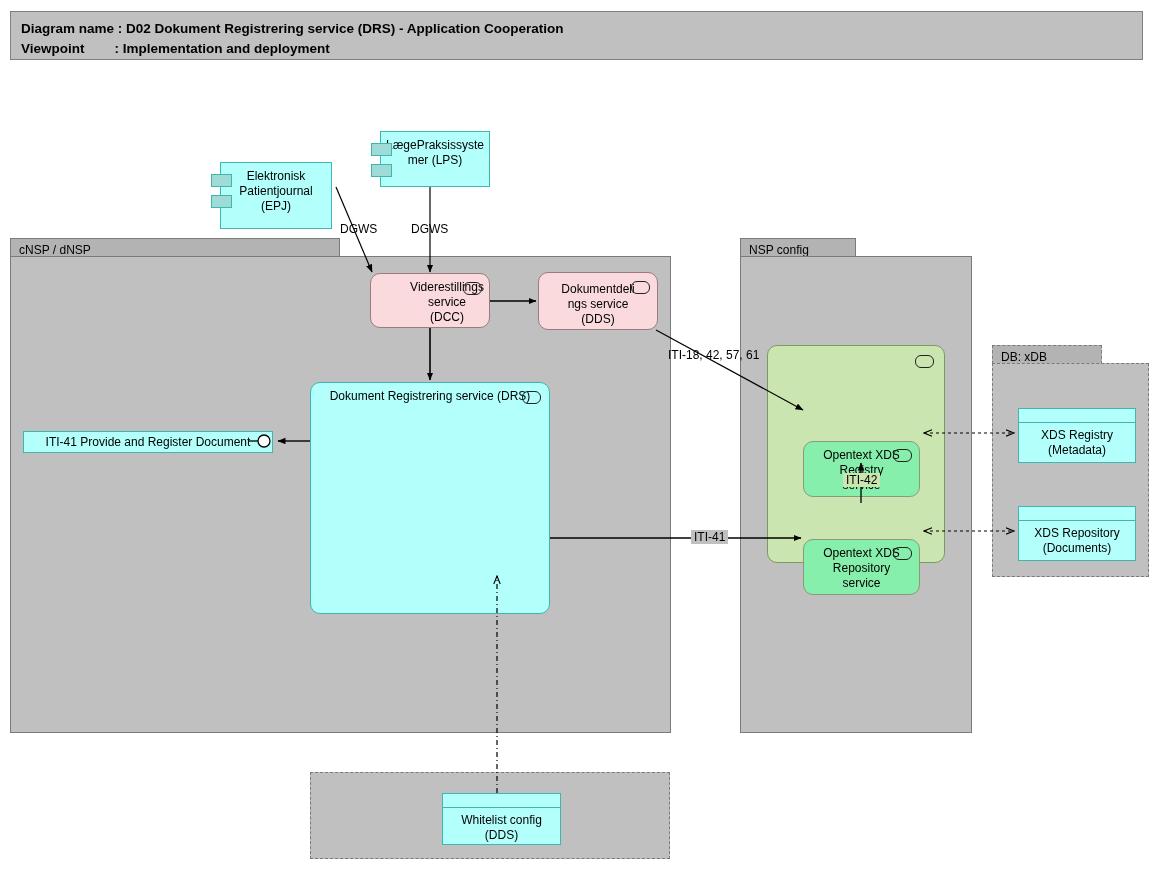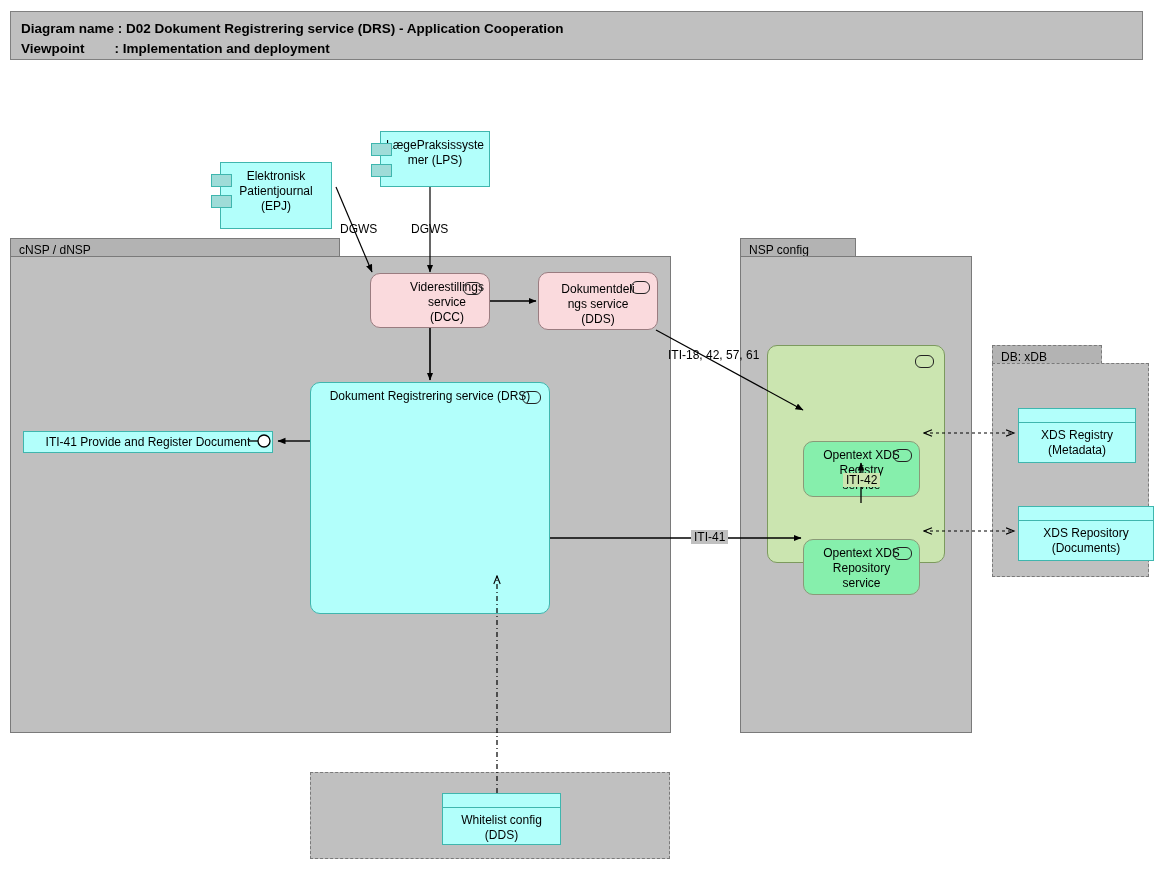--- a/index.html
+++ b/index.html
@@ -242,21 +242,21 @@
 Repository
 service</span>
   </div>
 
   <div class="node artifact" style="left:1018px; top:408px; width:118px; height:55px;">
     <span class="strip"></span>
     <span class="label">XDS Registry
 (Metadata)</span>
   </div>
 
-  <div class="node artifact" style="left:1018px; top:506px; width:136px; height:55px;">
+  <div class="node artifact" style="left:1018px; top:506px; width:118px; height:55px;">
     <span class="strip"></span>
     <span class="label">XDS Repository
 (Documents)</span>
   </div>
 
   <div class="node artifact" style="left:442px; top:793px; width:119px; height:52px;">
     <span class="strip"></span>
     <span class="label">Whitelist config
 (DDS)</span>
   </div>

